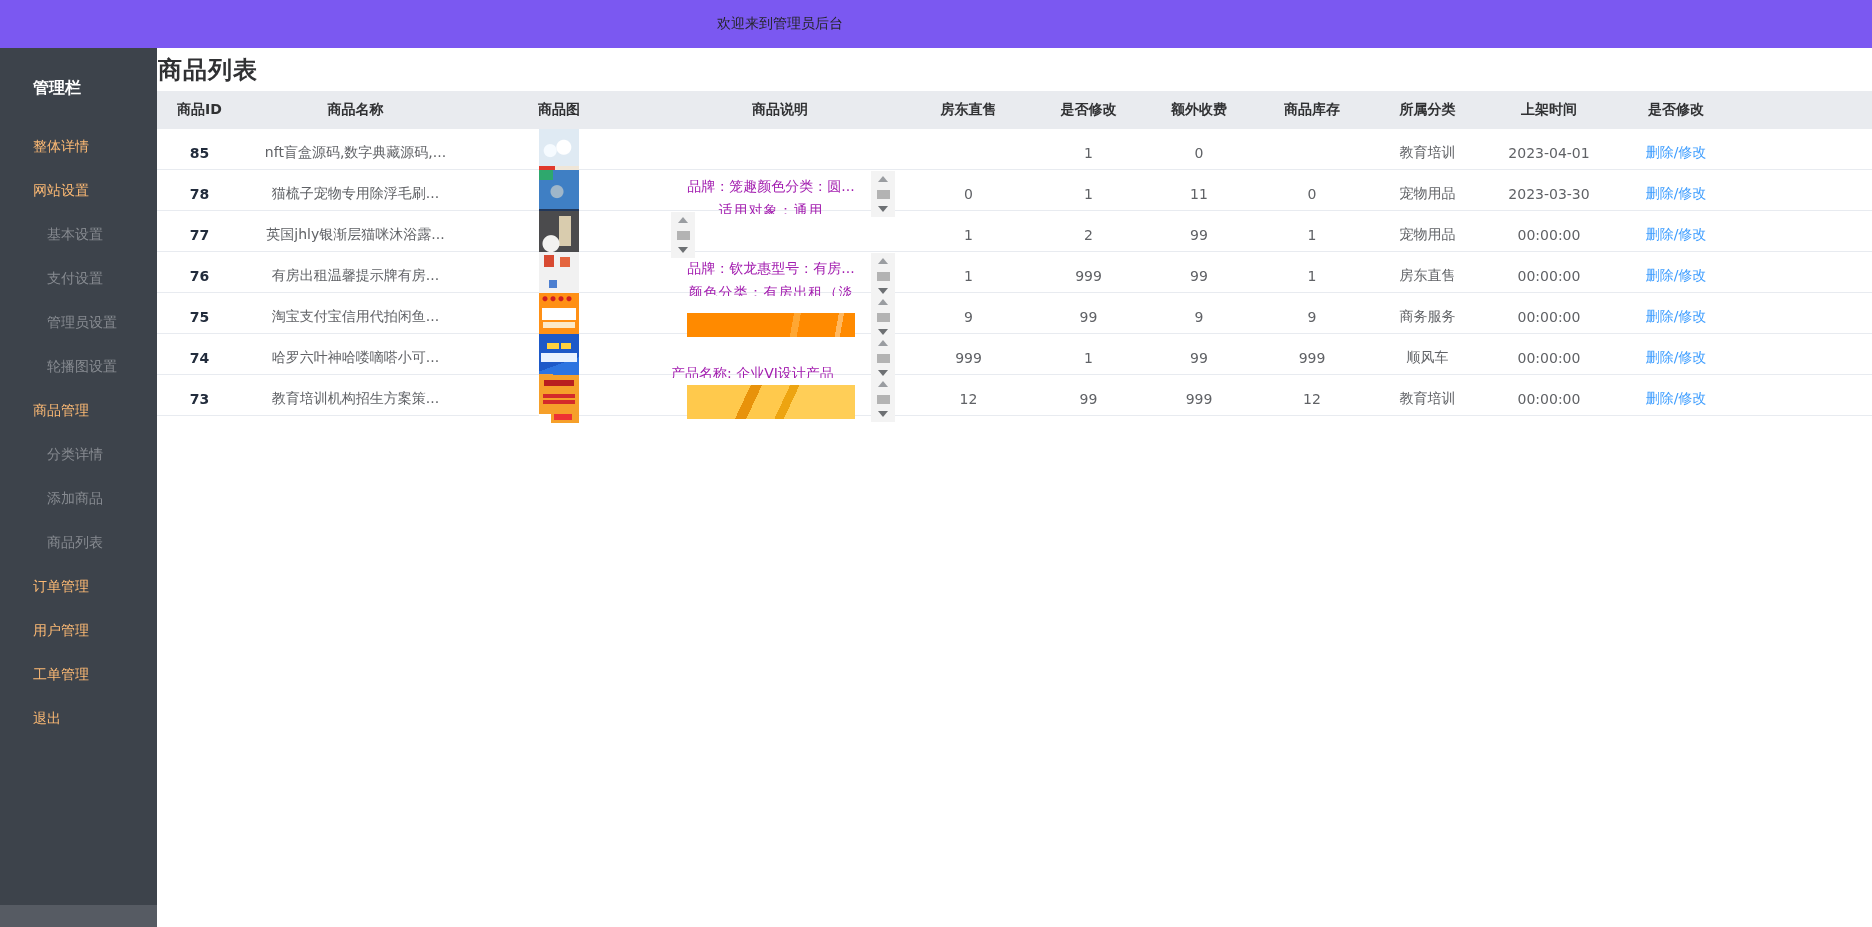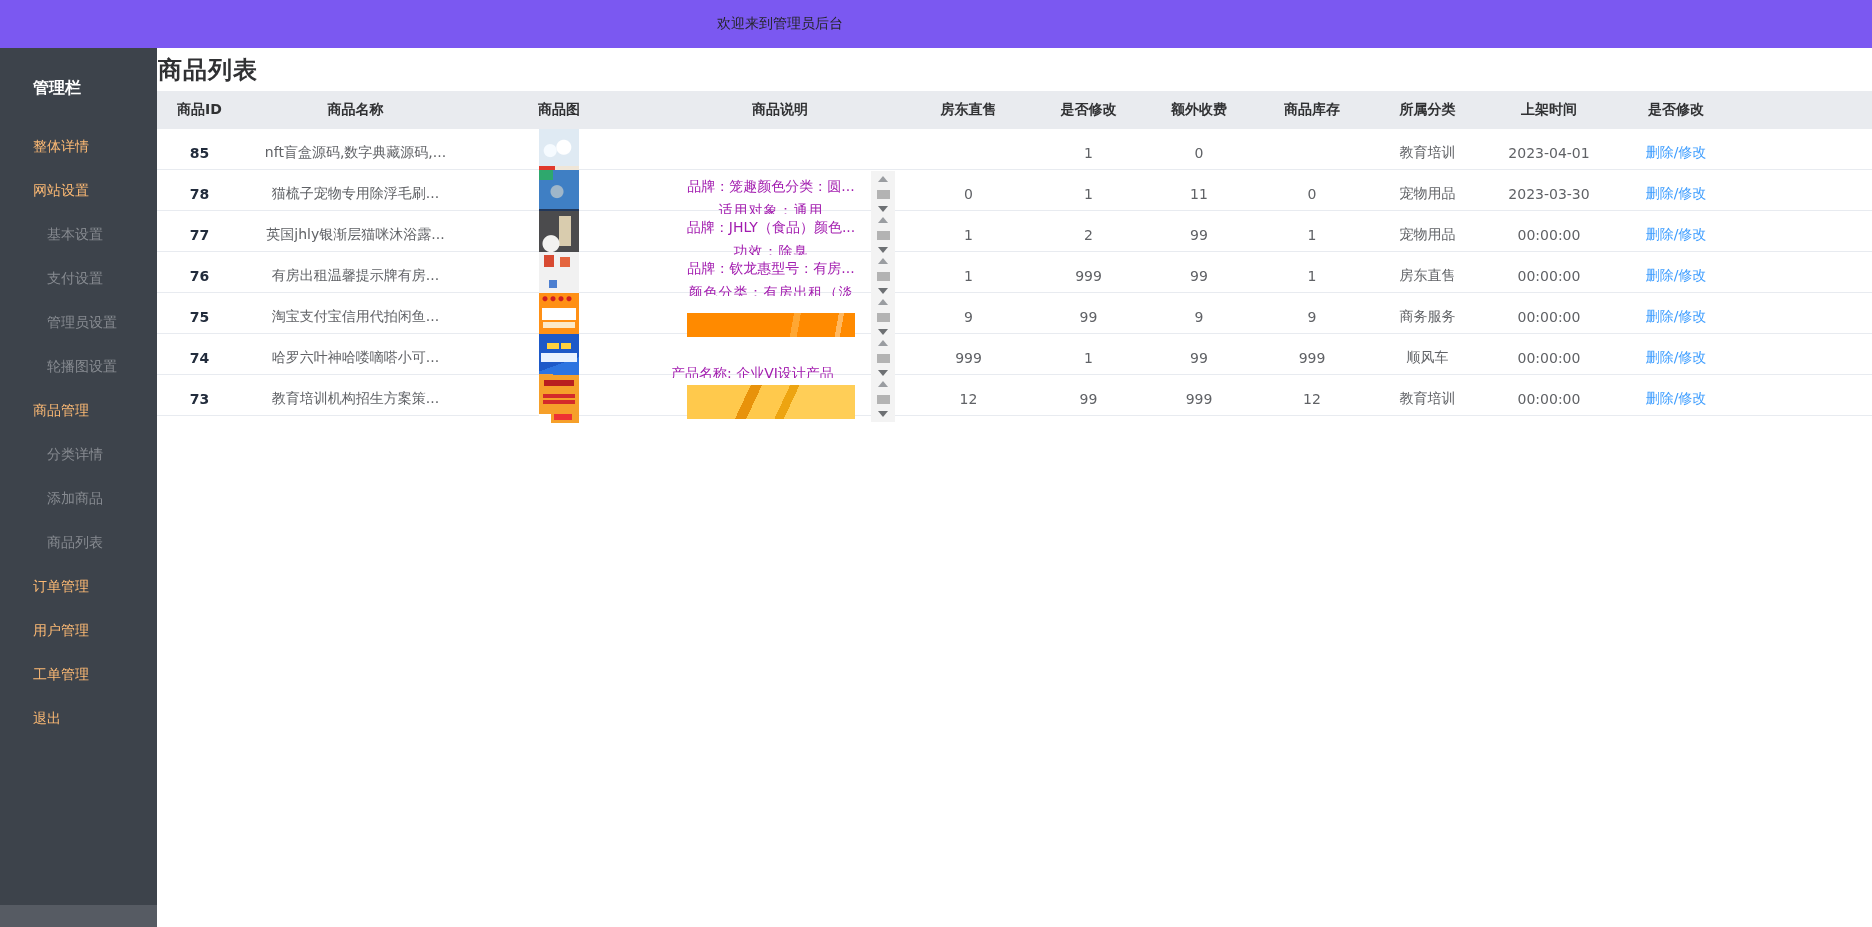--- a/index.html
+++ b/index.html
@@ -203,24 +203,20 @@
     </div>
     <div class="td"></div>
   </div>
           <div class="tr grid">
     <div class="td cell-id">77</div>
     <div class="td cell-name">英国jhly银渐层猫咪沐浴露...</div>
     <div class="td cell-img">
       <div class="thumb th-cat-dark"></div>
     </div>
     <div class="td cell-desc">
-      <div class="desc-box">
-                <div class="dl1">品牌：JHLY（食品）颜色...</div>
-                <div class="dl2">功效：除臭</div>
-              </div>
     <div class="scrollbox">
     <div class="sb-up"></div>
     <div class="sb-thumb"></div>
     <div class="sb-down"></div>
   </div>
             </div>
     <div class="td cell-rec">1</div>
     <div class="td cell-price">2</div>
     <div class="td cell-extra">99</div>
     <div class="td cell-stock">1</div>

